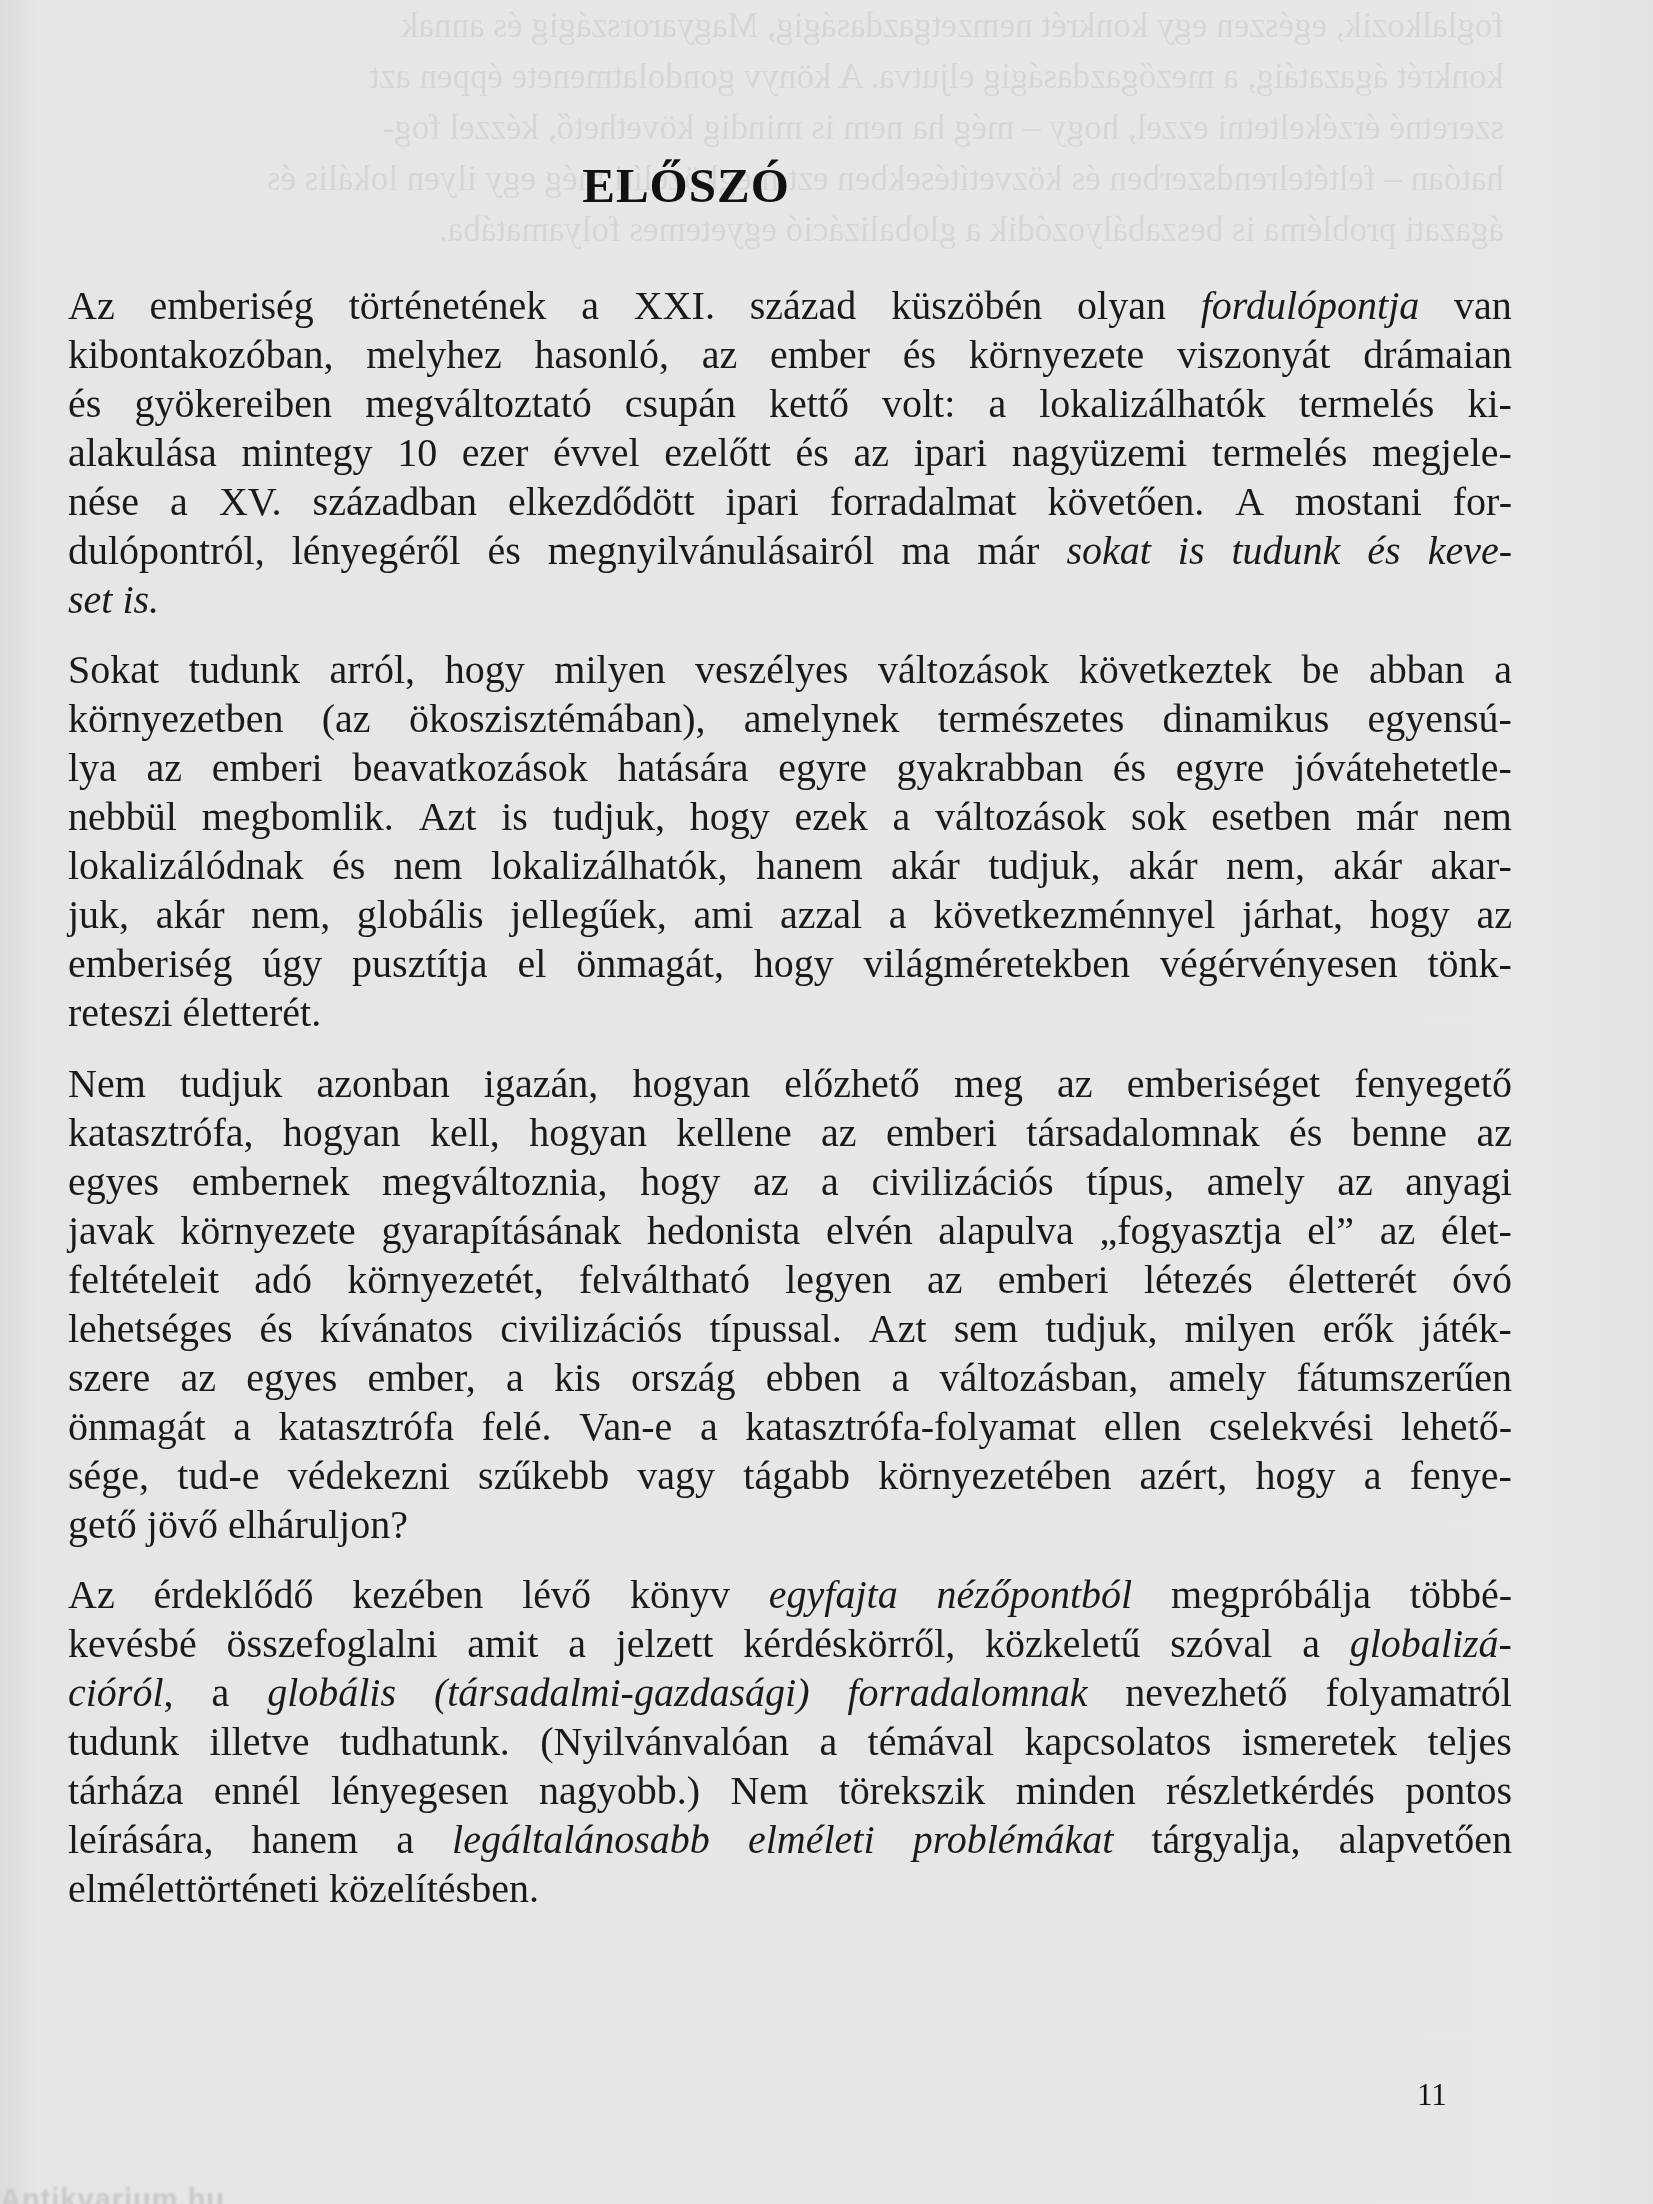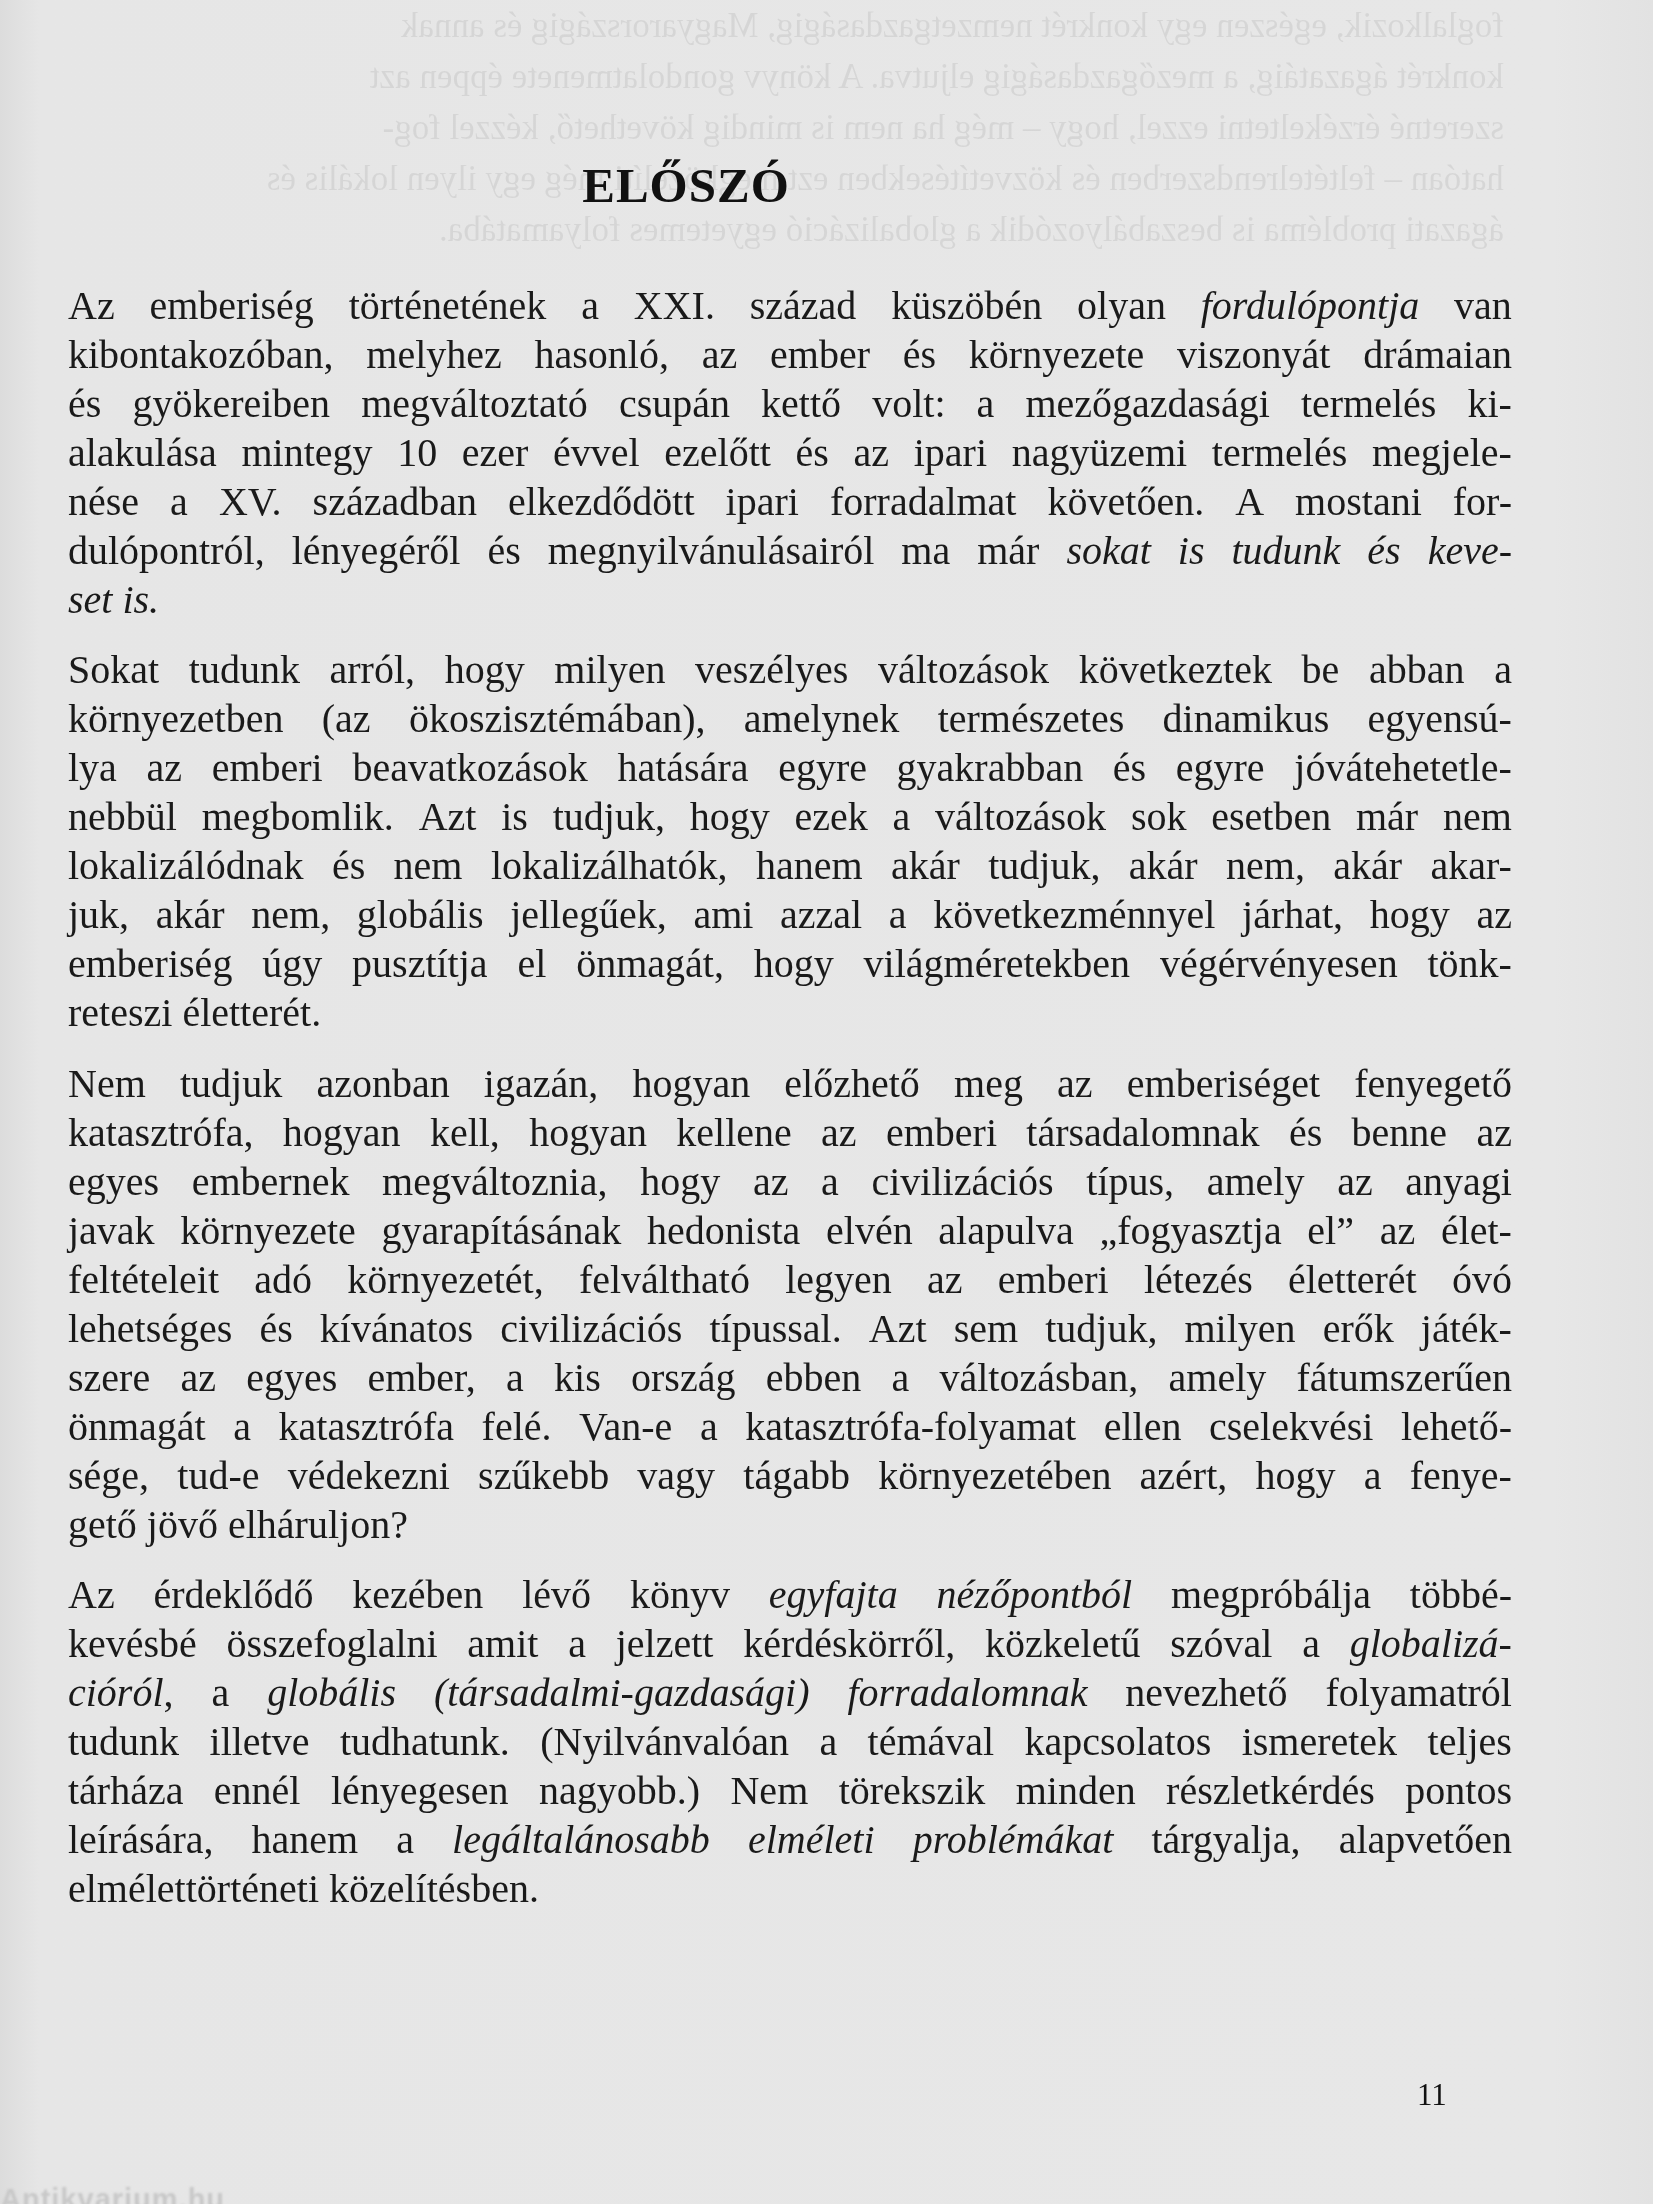--- a/index.html
+++ b/index.html
@@ -97,21 +97,21 @@
           <span class="word"><span>drámaian</span></span>
         </div>
         <div class="line">
           <span class="word"><span>és</span></span>
           <span class="word"><span>gyökereiben</span></span>
           <span class="word"><span>megváltoztató</span></span>
           <span class="word"><span>csupán</span></span>
           <span class="word"><span>kettő</span></span>
           <span class="word"><span>volt:</span></span>
           <span class="word"><span>a</span></span>
-          <span class="word"><span>mezőgazdasági</span></span>
+          <span class="word"><span>lokalizálhatók</span></span>
           <span class="word"><span>termelés</span></span>
           <span class="word"><span>ki-</span></span>
         </div>
         <div class="line">
           <span class="word"><span>alakulása</span></span>
           <span class="word"><span>mintegy</span></span>
           <span class="word"><span>10</span></span>
           <span class="word"><span>ezer</span></span>
           <span class="word"><span>évvel</span></span>
           <span class="word"><span>ezelőtt</span></span>

